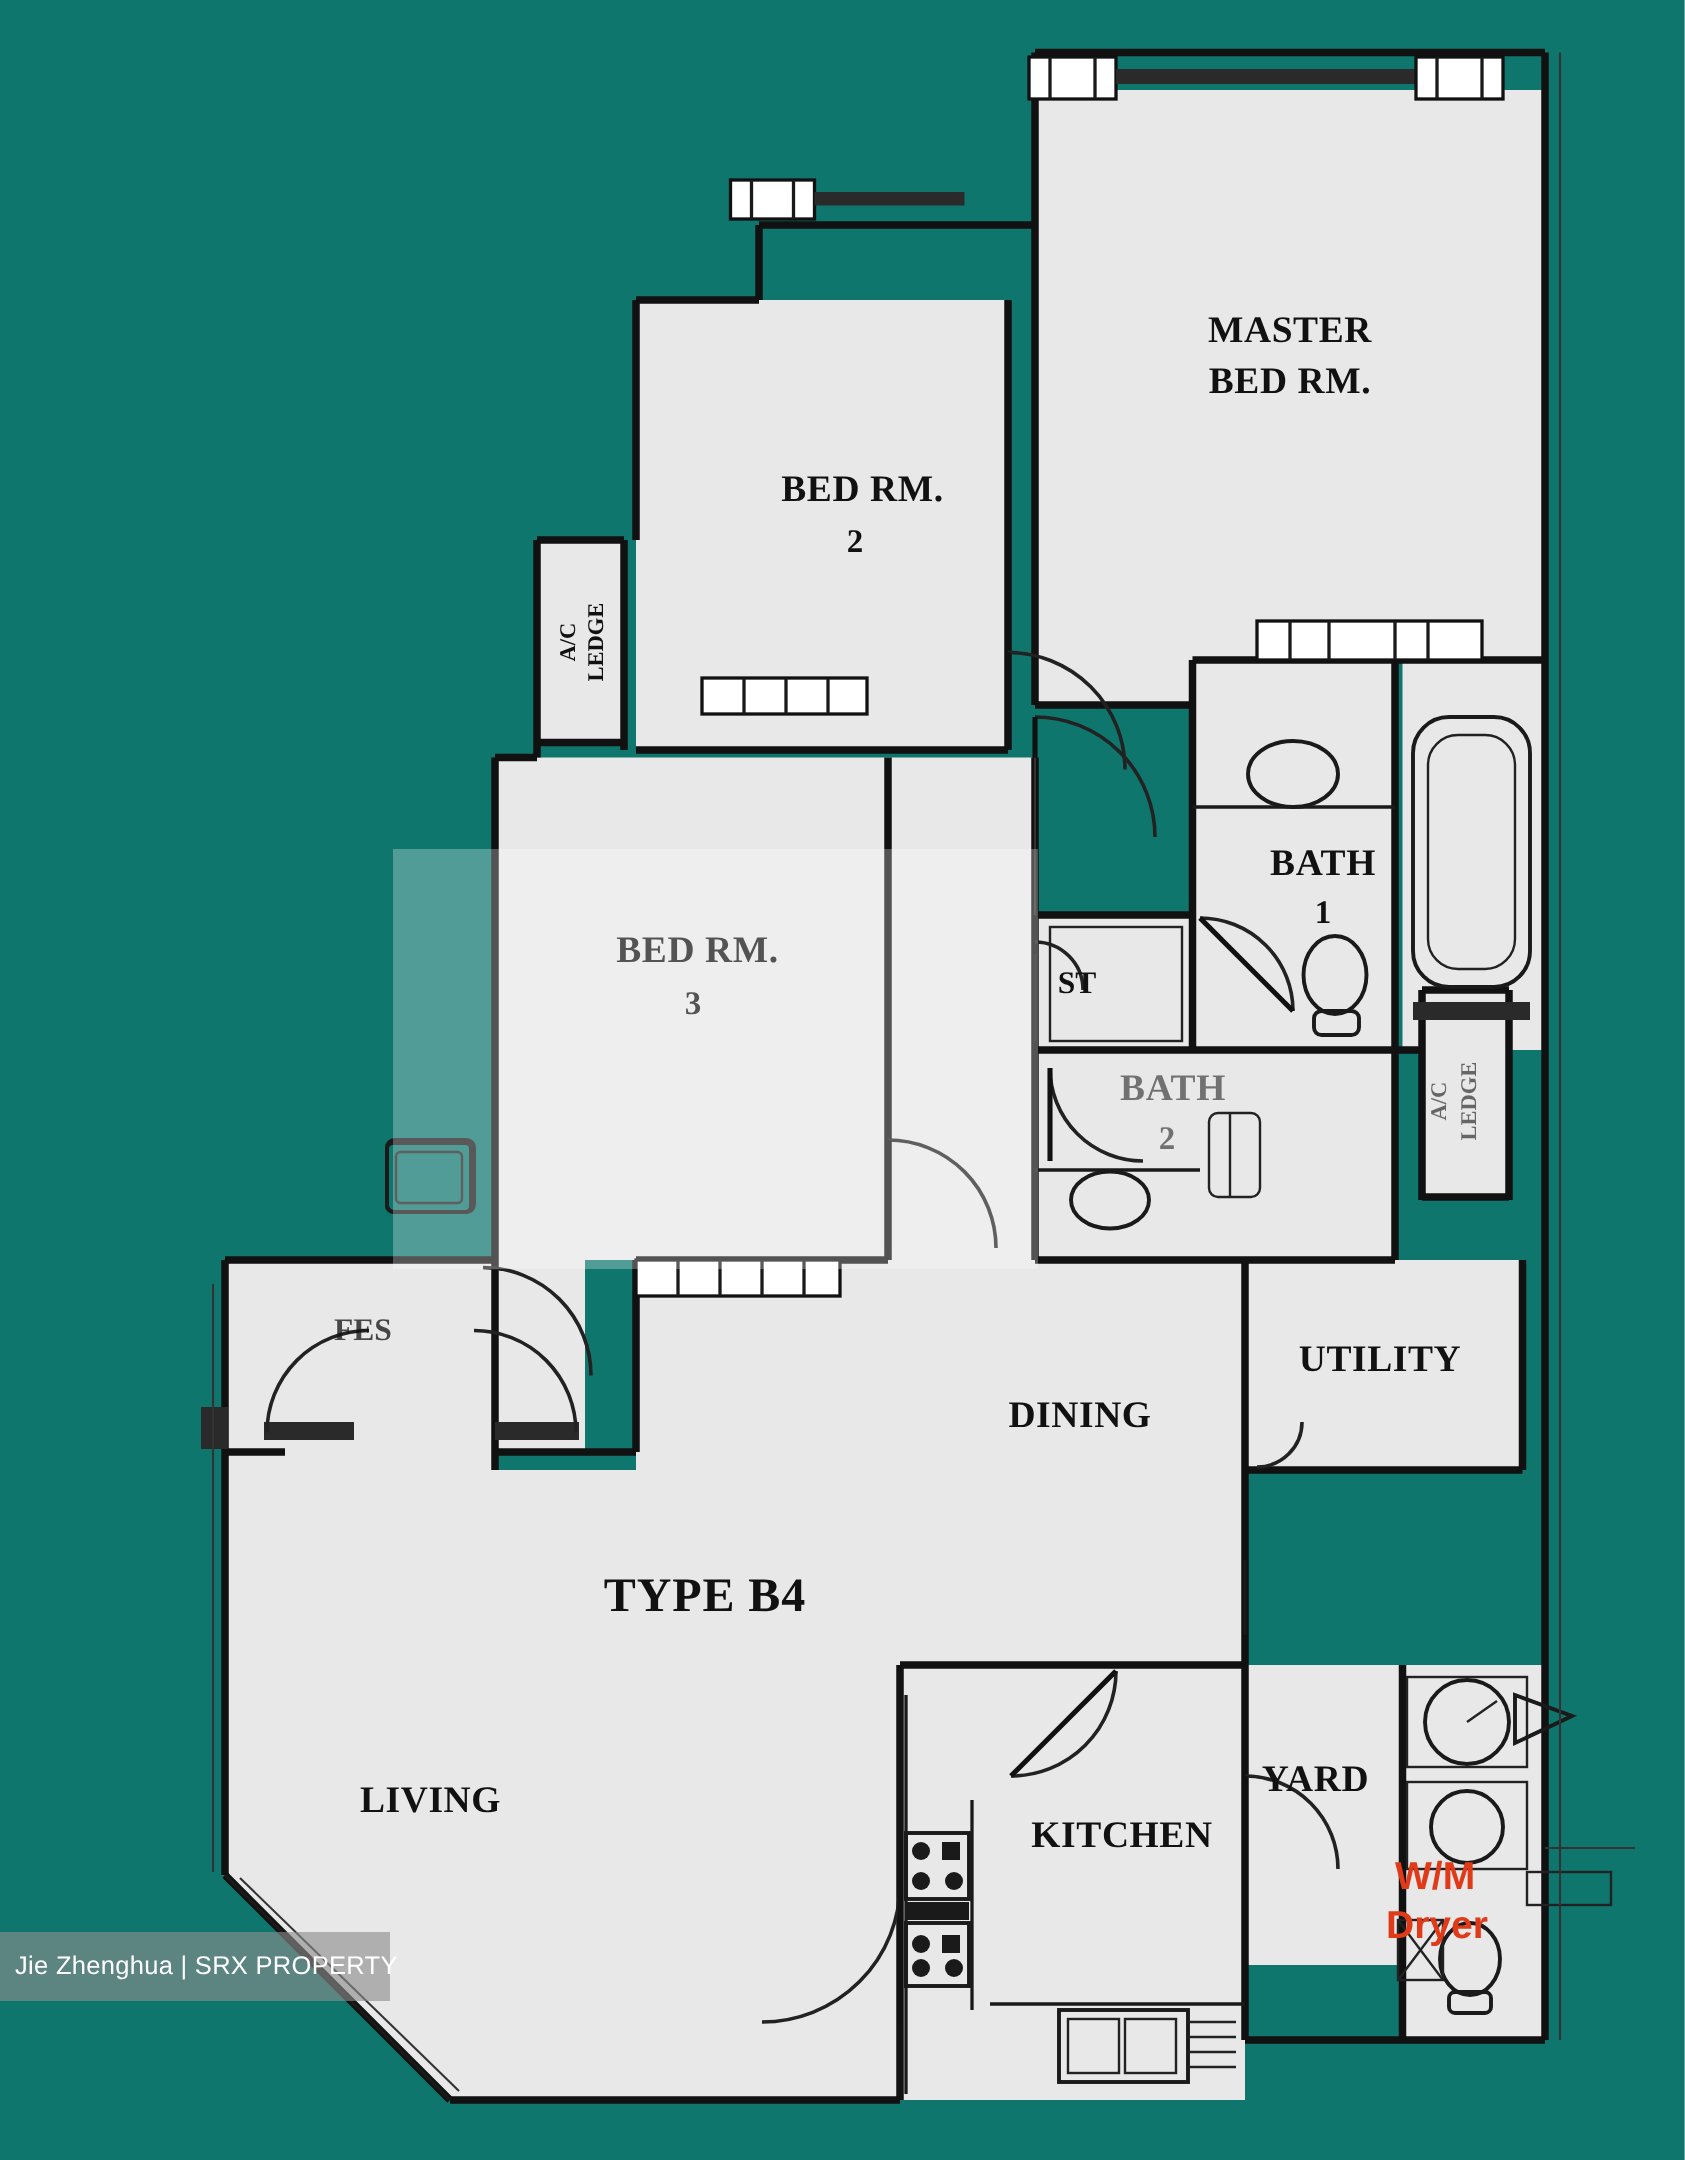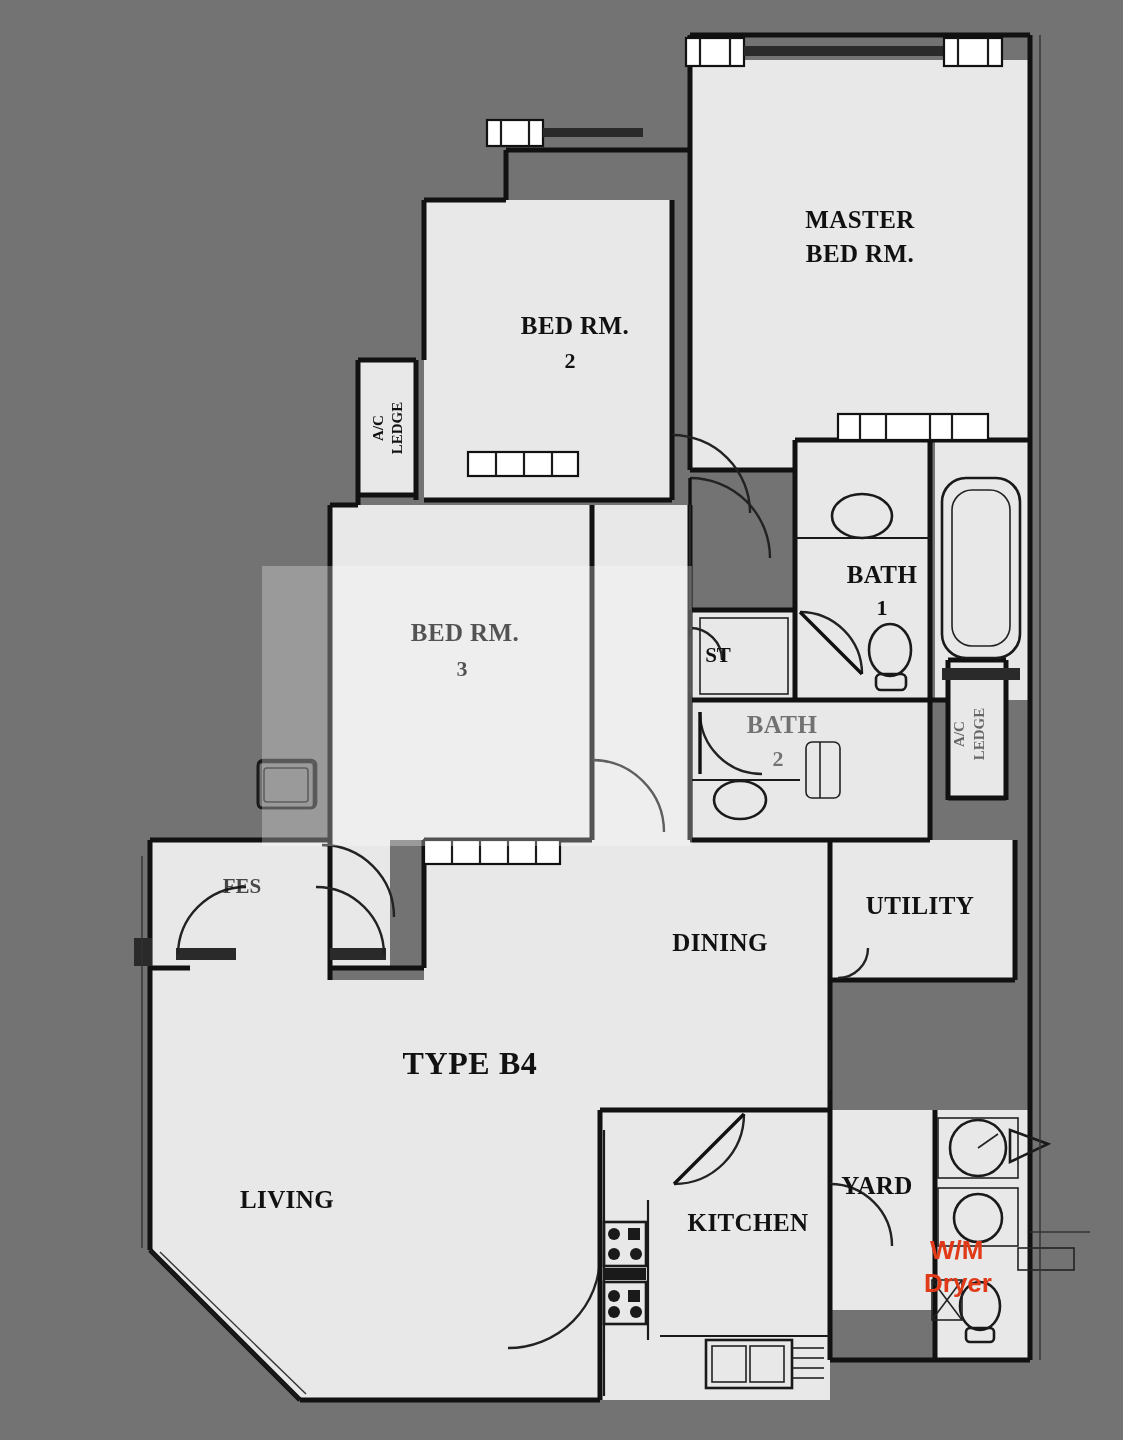--- a/index.html
+++ b/index.html
@@ -1,17 +1,17 @@
 <!DOCTYPE html>
 <html><head>
 <meta charset="utf-8">
 <style>
   html,body{margin:0;padding:0;background:#ffffff;}
   body{width:1123px;height:1440px;overflow:hidden;font-family:"Liberation Serif",serif;}
-  #plan-root{position:relative;width:1123px;height:1440px;background:#737373;}
+  #plan-root{position:relative;width:1123px;height:1440px;background:#0f766e;}
   svg#floorplan{position:absolute;left:0;top:0;width:1123px;height:1440px;display:block;}
   .rm-fill{fill:#e8e8e8;stroke:none;}
   .wall{fill:none;stroke:#111111;stroke-width:5;stroke-linejoin:miter;}
   .wall-thin{fill:none;stroke:#1a1a1a;stroke-width:2.2;}
   .wall-hair{fill:none;stroke:#333333;stroke-width:1.4;}
   .door-arc{fill:none;stroke:#222222;stroke-width:2.4;}
   .door-leaf{fill:none;stroke:#111111;stroke-width:3.4;}
   .fix{fill:none;stroke:#1a1a1a;stroke-width:2.6;}
   .fix-thin{fill:none;stroke:#222222;stroke-width:1.6;}
   .fix-solid{fill:#1a1a1a;stroke:none;}
@@ -322,14 +322,17 @@
 
     <g>
       <text class="lbl-red" x="930" y="1259" fill="#e03a18">W/M</text>
       <text class="lbl-red" x="924" y="1292" fill="#e03a18">Dryer</text>
     </g>
 
   </svg>
 
   <div id="ghost-mark"></div>
 
+  <div id="watermark-band">
+    <span>Jie Zhenghua | SRX PROPERTY</span>
+  </div>
 
 </div>
 
 </body></html>

